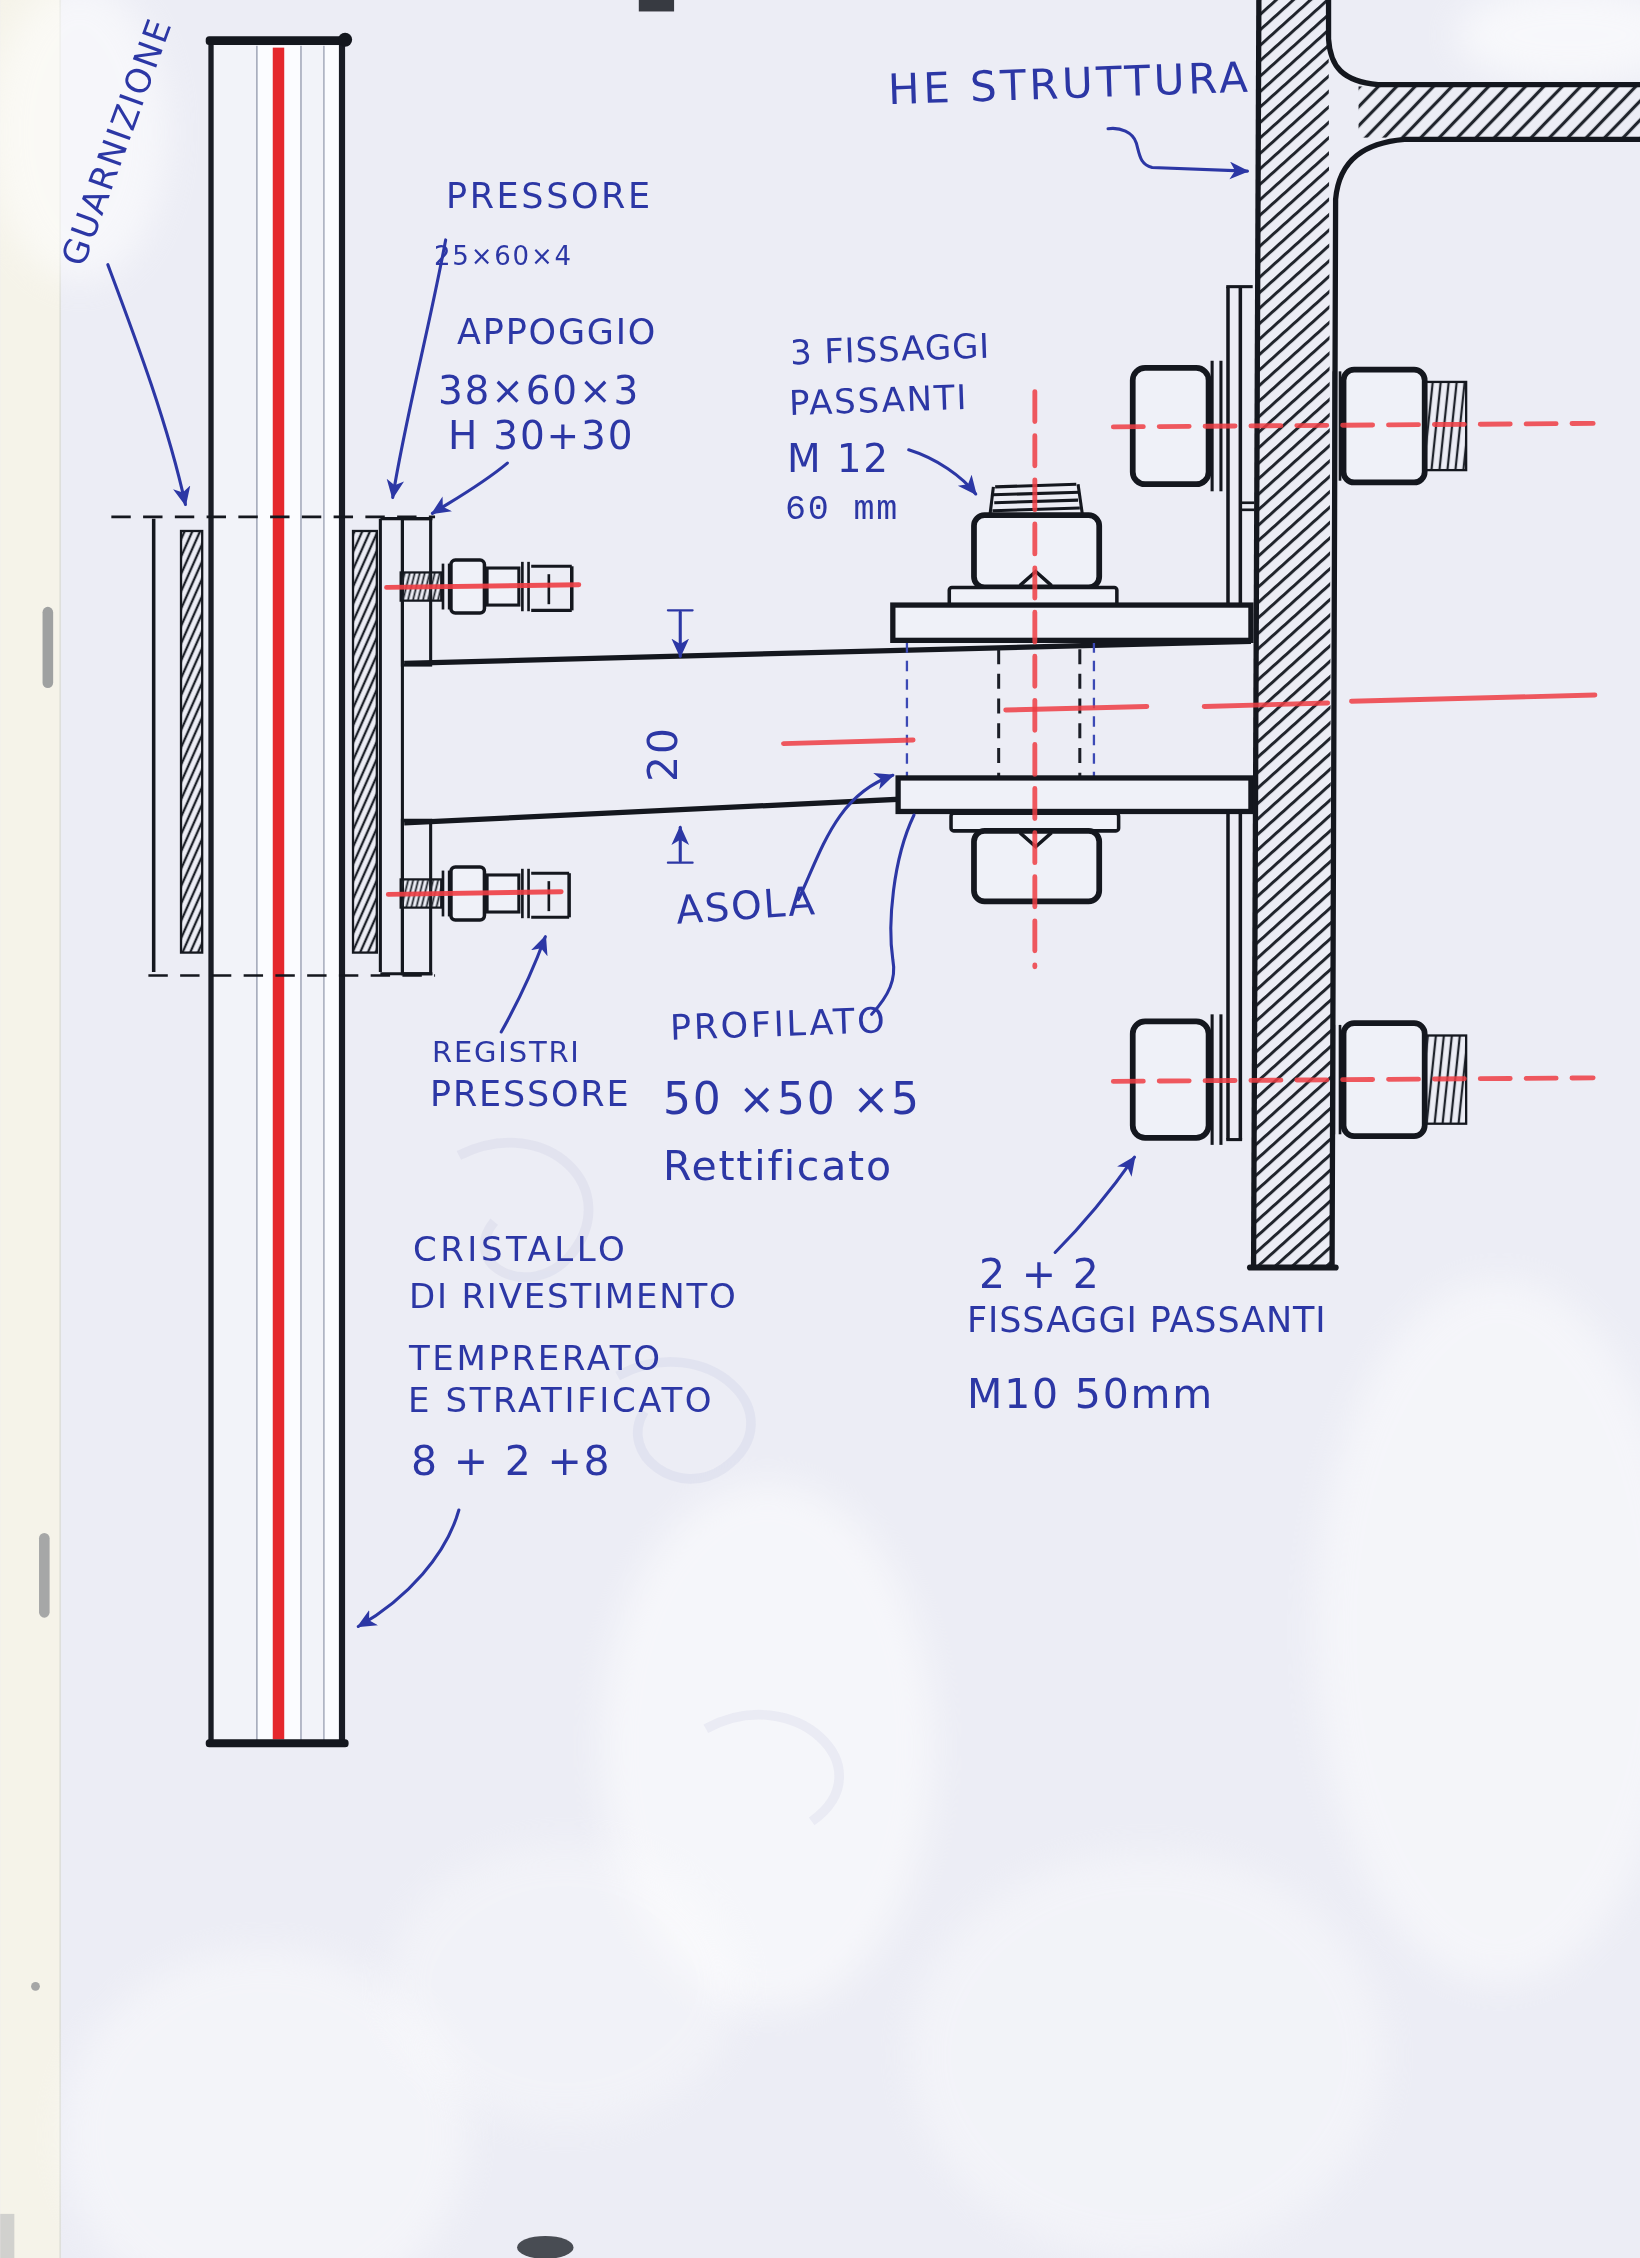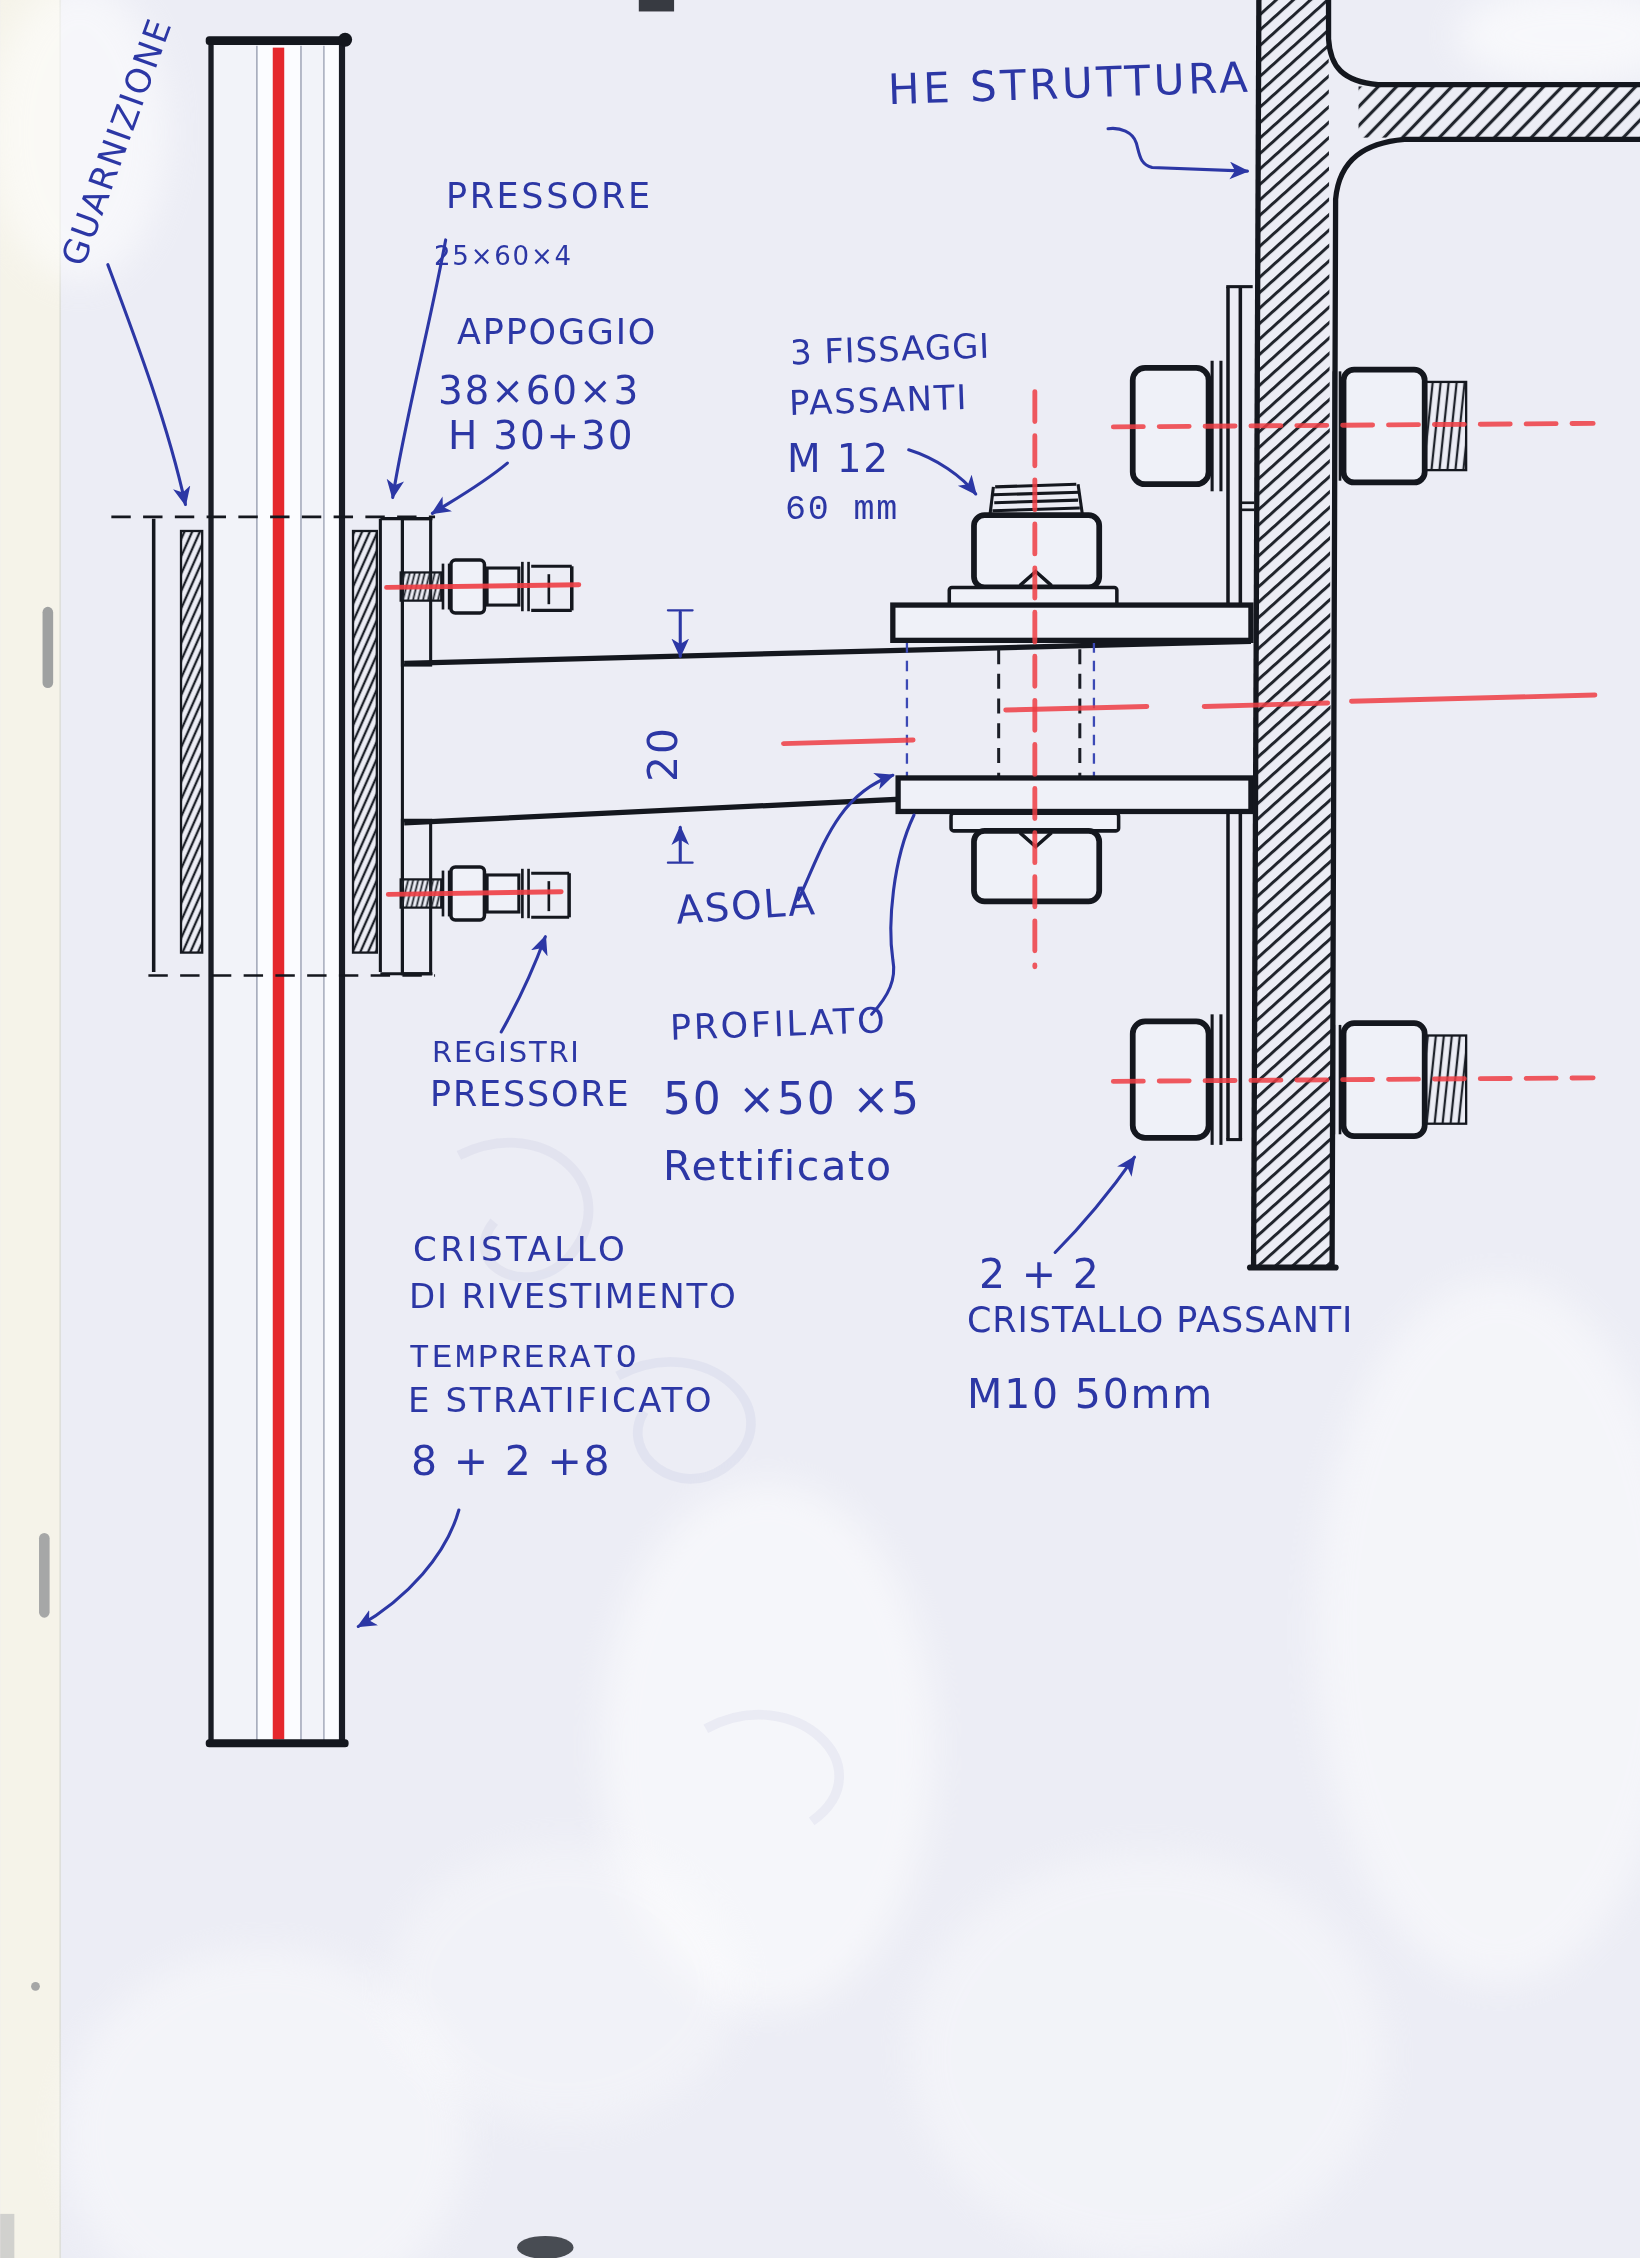--- a/index.html
+++ b/index.html
@@ -254,22 +254,22 @@
 
 <div class="lbl" style="left:432px; top:1037px; font-size:29px;">REGISTRI</div>
 <div class="lbl" style="left:430px; top:1076px; font-size:35px;">PRESSORE</div>
 
 <div class="lbl tilt1" style="left:670px; top:1006px; font-size:35px; letter-spacing:2.6px;">PROFILATO</div>
 <div class="lbl" style="left:663px; top:1076px; font-size:44px;">50 ×50 ×5</div>
 <div class="lbl" style="left:663px; top:1145px; font-size:41px;">Rettificato</div>
 
 <div class="lbl" style="left:413px; top:1232px; font-size:34px; letter-spacing:3.5px;">CRISTALLO</div>
 <div class="lbl" style="left:409px; top:1279px; font-size:34px;">DI RIVESTIMENTO</div>
-<div class="lbl" style="left:409px; top:1341px; font-size:34px; letter-spacing:2.6px;font-family:Liberation Mono, monospace;">TEMPRERATO</div>
+<div class="lbl" style="left:409px; top:1341px; font-size:34px; letter-spacing:2.6px;">TEMPRERATO</div>
 <div class="lbl" style="left:408px; top:1383px; font-size:34px; letter-spacing:2.6px;">E STRATIFICATO</div>
 <div class="lbl" style="left:411px; top:1440px; font-size:41px;">8 + 2 +8</div>
 
 <div class="lbl" style="left:979px; top:1253px; font-size:41px;">2 + 2</div>
-<div class="lbl" style="left:967px; top:1302px; font-size:35px; letter-spacing:0.9px;">CRISTALLO PASSANTI</div>
+<div class="lbl" style="left:967px; top:1302px; font-size:35px; letter-spacing:0.9px;">FISSAGGI PASSANTI</div>
 <div class="lbl" style="left:967px; top:1373px; font-size:41px; letter-spacing:1.8px;">M10 50mm</div>
 
 </div>
 
 
 </body></html>

